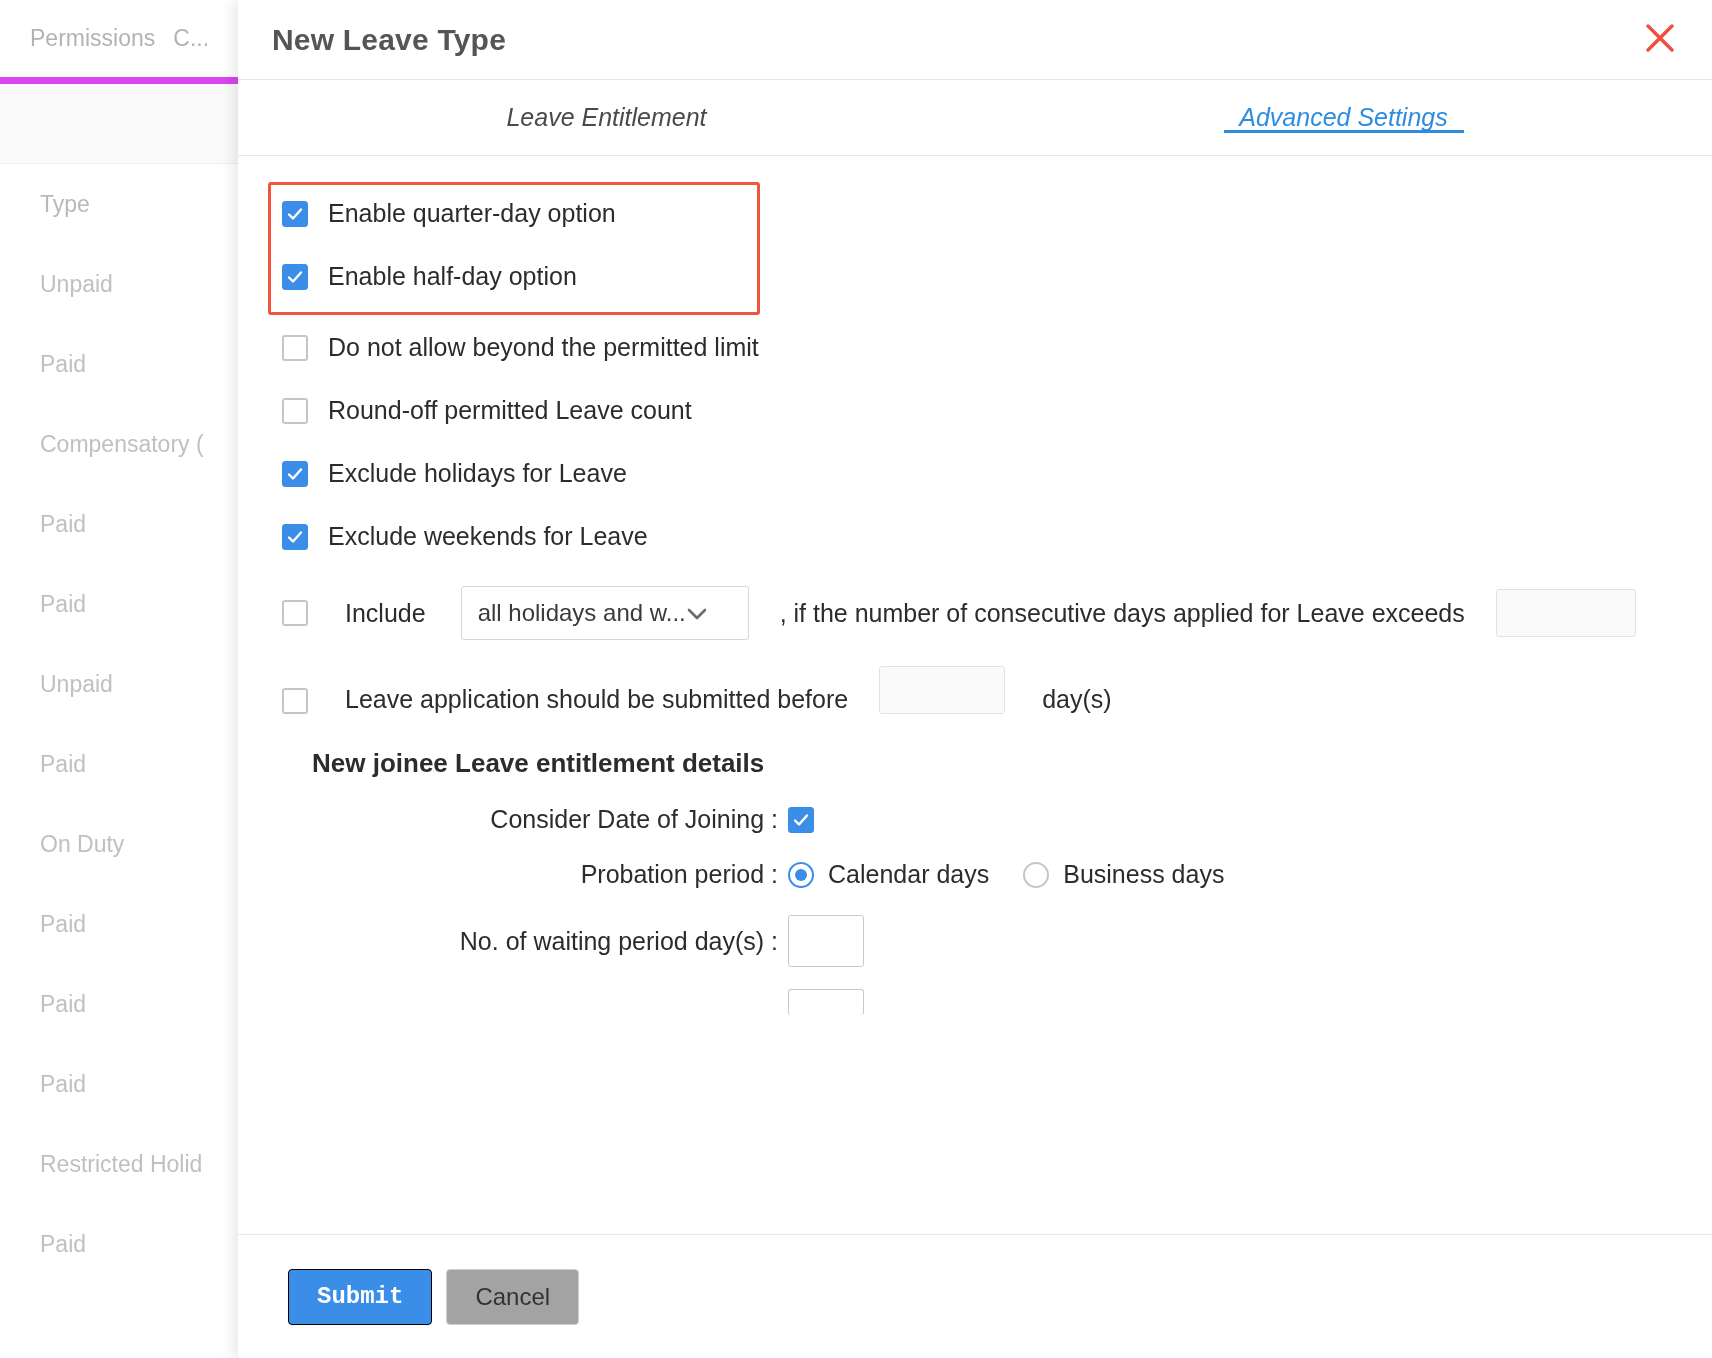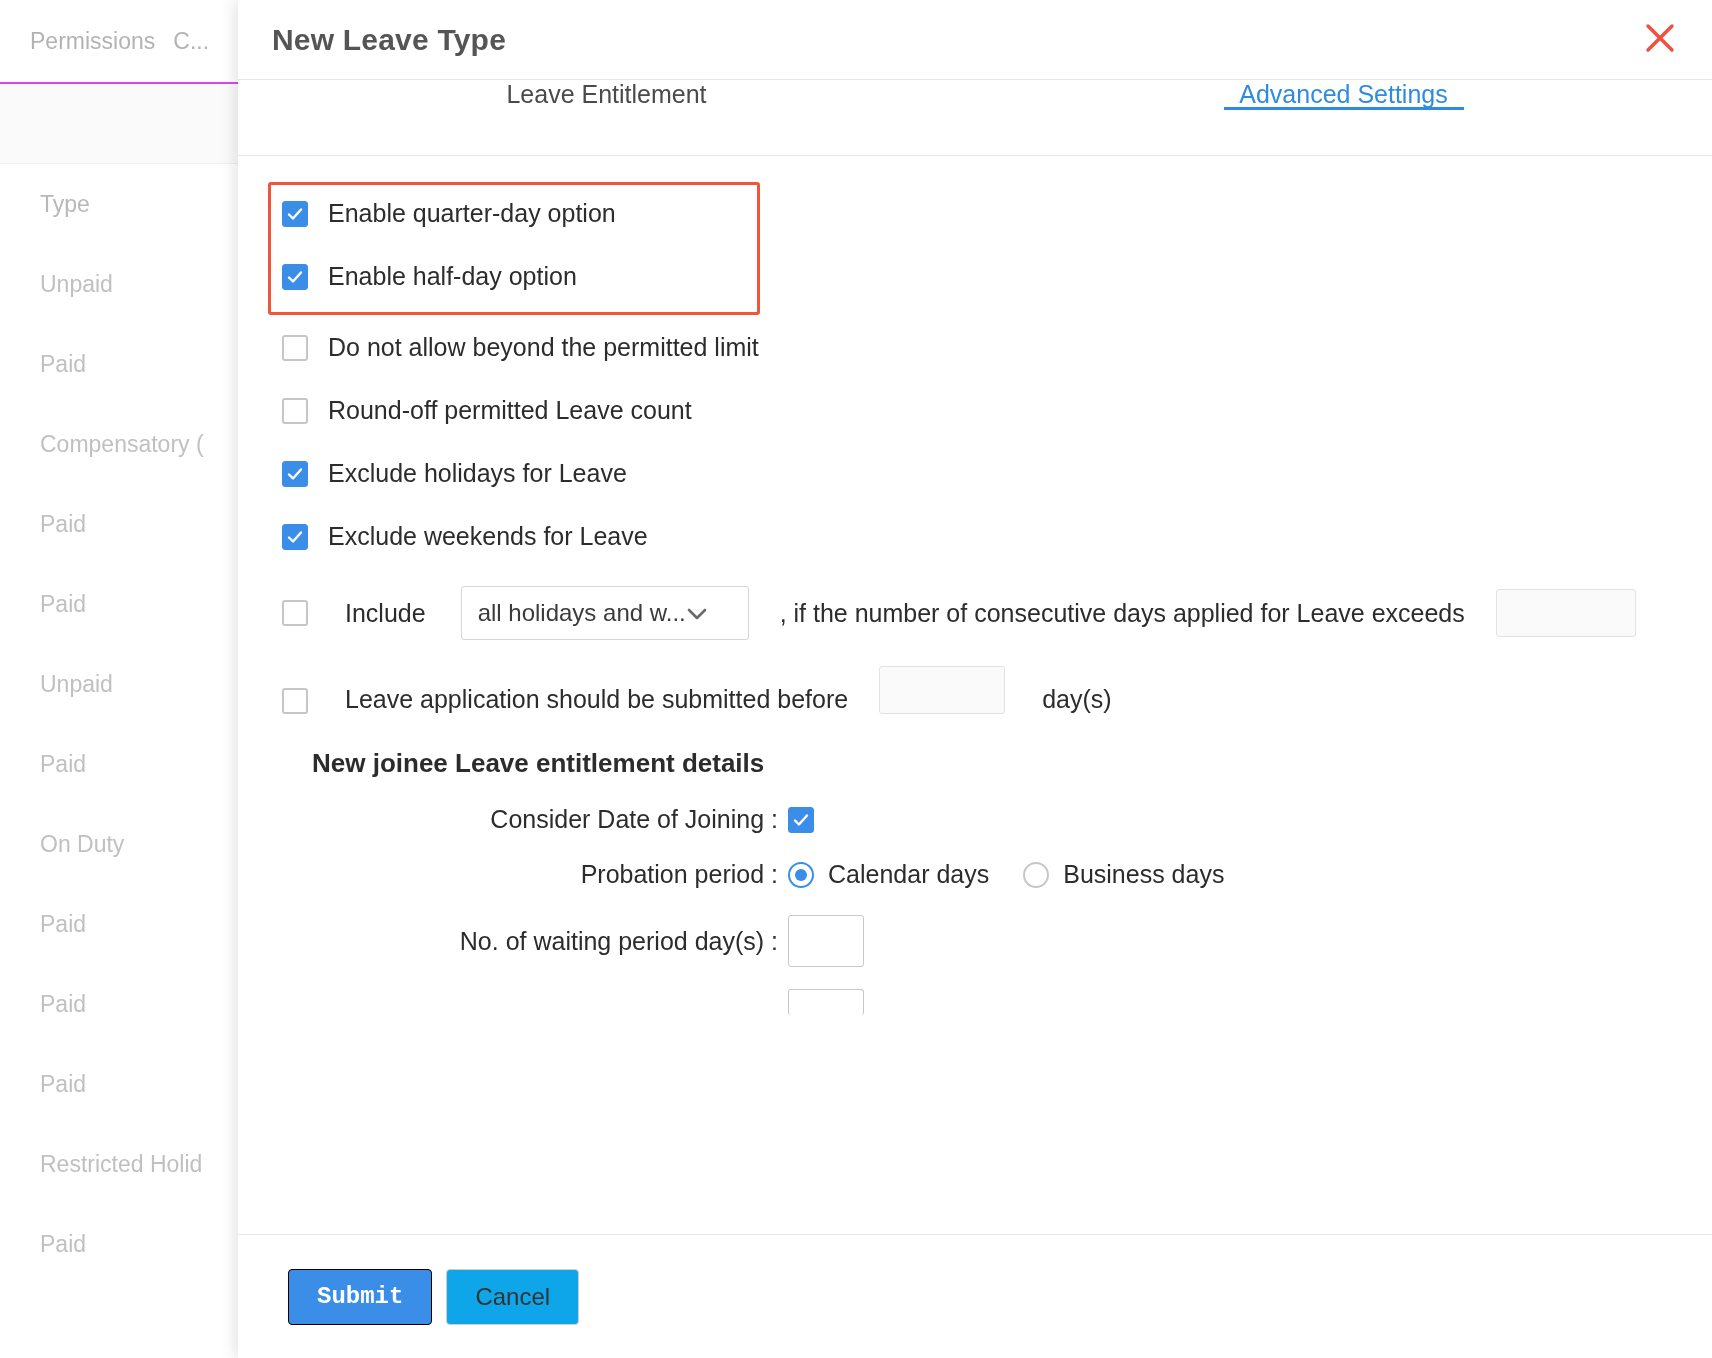--- a/index.html
+++ b/index.html
@@ -14,21 +14,21 @@
   
   #bg {
     position: absolute; top: 0; left: 0;
     width: 1712px; height: 1358px;
     background: #ffffff;
   }
   #bg-topbar {
     position: absolute; top: 0; left: 0;
     width: 240px; height: 84px;
     background: #ffffff;
-    border-bottom: 2px solid #d946ef;
+    border-bottom: 7px solid #d946ef;
     display: flex; align-items: center;
   }
   #bg-topbar .bg-tab {
     font-size: 23px; color: #b3b3b3; padding-left: 30px; white-space: nowrap;
   }
   #bg-toolbar {
     position: absolute; top: 84px; left: 0;
     width: 240px; height: 80px;
     background: #fafafa;
     border-bottom: 1px solid #eeeeee;
@@ -73,22 +73,23 @@
     position: absolute; right: 28px; top: 14px;
     width: 48px; height: 48px;
     display: flex; align-items: center; justify-content: center;
     cursor: pointer;
   }
   #close-btn svg { display: block; }
 
   #tabs {
     height: 76px;
     border-bottom: 1px solid #e6e6e6;
-    display: flex; align-items: flex-start;
+    display: flex; align-items: center;
     flex: 0 0 auto;
+    font-style: italic;
   }
   .tab {
     flex: 1 1 50%;
     display: flex; align-items: center; justify-content: center;
     font-size: 25px;
     color: #4a4a4a;
     cursor: pointer;
     position: relative;
   }
   .tab.active { color: #2d8ce0; }
@@ -220,21 +221,21 @@
     border-radius: 4px;
     font-size: 24px;
     display: inline-flex; align-items: center; justify-content: center;
     cursor: pointer;
   }
   .btn-primary {
     background: #3b8ee8; color: #ffffff; border: 1px solid #000000;
     padding: 0 28px; font-weight: bold; font-family: Liberation Mono, monospace;
   }
   .btn-secondary {
-    background: #0ea5e9; color: #333333; border: 1px solid #cfcfcf;
+    background: #a3a3a3; color: #333333; border: 1px solid #cfcfcf;
     padding: 0 28px;
   }
 </style>
 </head>
 <body>
 
 <div id="bg">
   <div id="bg-topbar">
     <span class="bg-tab">Permissions</span>
     <span class="bg-tab" style="padding-left:18px;">C...</span>

